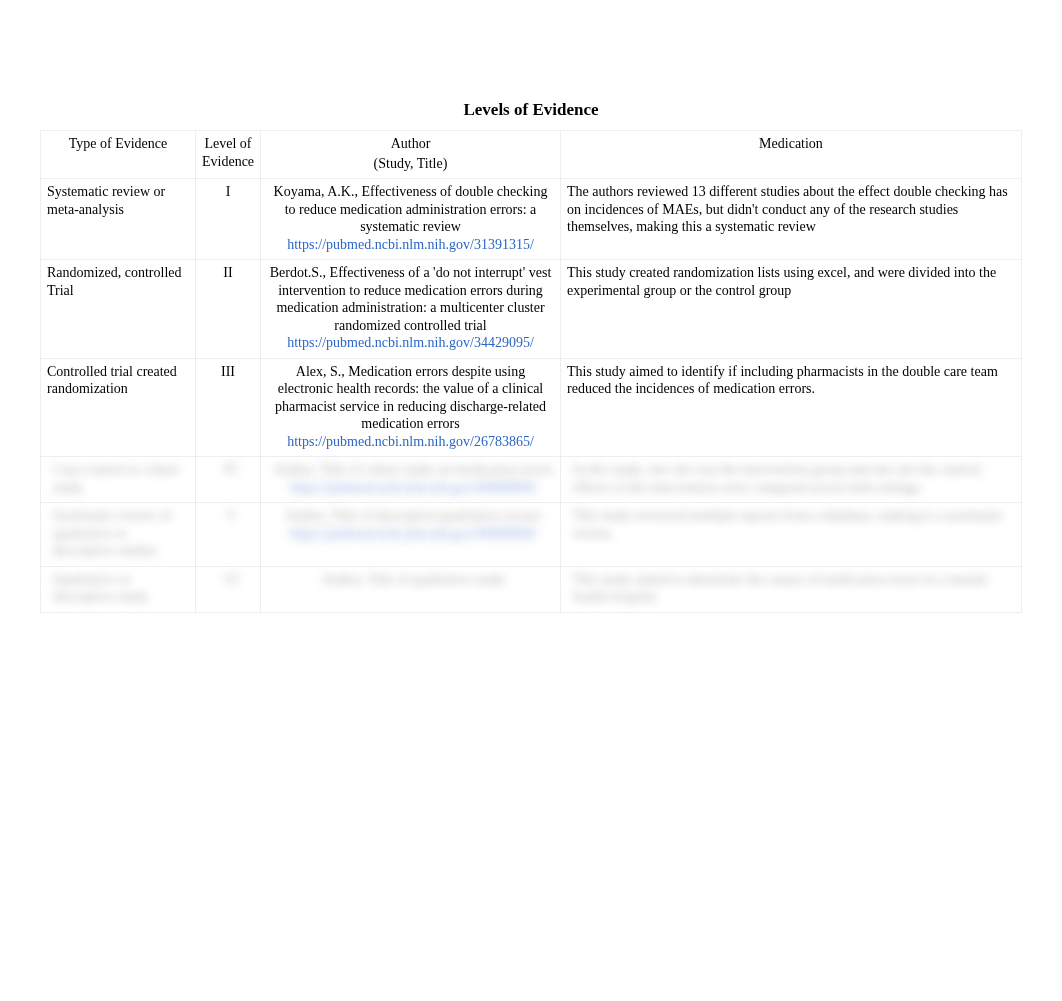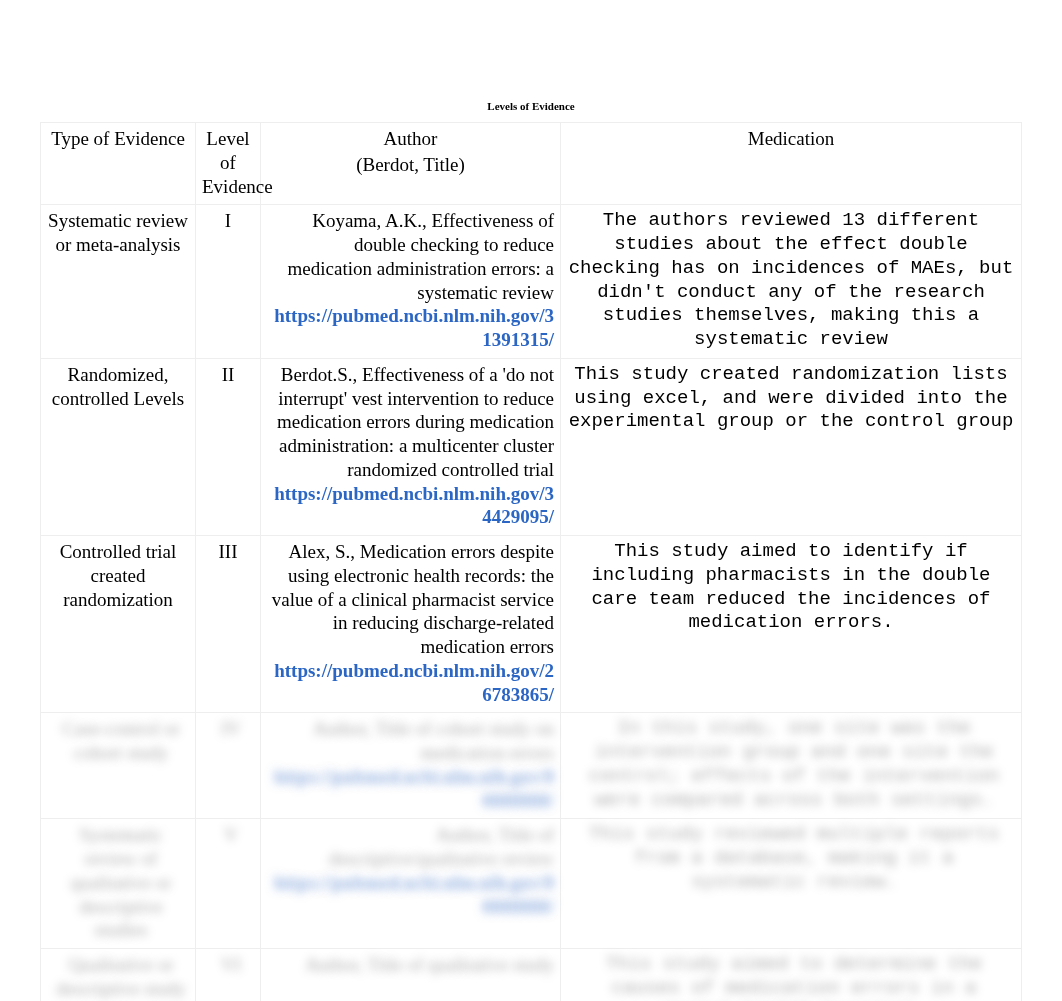--- a/index.html
+++ b/index.html
@@ -15,58 +15,57 @@
       width: 1062px;
       height: 1001px;
       position: relative;
     }
     .page {
       padding: 100px 40px 0 40px;
     }
     .title {
       text-align: center;
       font-weight: bold;
-      font-size: 11px;
+      font-size: 17px;
       margin-bottom: 10px;
     }
     table {
       width: 100%;
       border-collapse: collapse;
       table-layout: fixed;
     }
     col.c-type  { width: 155px; }
     col.c-level { width: 65px;  }
     col.c-study { width: 300px; }
     col.c-rat   { width: auto;  }
 
     th, td {
       border: 1px solid #eee;
       padding: 4px 6px 6px 6px;
       vertical-align: top;
       font-weight: normal;
-      font-size: 19px;
+      font-size: 14px;
       line-height: 1.25;
     }
     th {
       text-align: center;
     }
-    td.type   { text-align: center; }
+    td.type   { text-align: left; }
     td.level  { text-align: center; }
-    td.study  { text-align: right; }
-    td.rat    { text-align: center; font-family: Liberation Mono, monospace; }
+    td.study  { text-align: center; }
+    td.rat    { text-align: left; }
 
     .sub {
       display: block;
       margin-top: 2px;
     }
     .link {
       color: #2b66c4;
       word-break: break-all;
       display: inline;
-      font-weight: bold;
     }
     .study-text {
       display: block;
     }
 
     
     .obscured td {
       color: transparent;
       text-shadow: 0 0 10px rgba(0,0,0,0.35);
       user-select: none;
@@ -90,39 +89,39 @@
         <col class="c-level">
         <col class="c-study">
         <col class="c-rat">
     </colgroup>
     <thead>
       <tr>
         <th>Type of Evidence</th>
         <th>Level of Evidence</th>
         <th>
           <span>Author</span>
-          <span class="sub">(Berdot, Title)</span>
+          <span class="sub">(Study, Title)</span>
         </th>
         <th>Medication</th>
       </tr>
     </thead>
     <tbody>
 
       <tr>
         <td class="type">Systematic review or meta-analysis</td>
         <td class="level">I</td>
         <td class="study">
           <span class="study-text">Koyama, A.K., Effectiveness of double checking to reduce medication administration errors: a systematic review</span>
           <span class="link">https://pubmed.ncbi.nlm.nih.gov/31391315/</span>
         </td>
         <td class="rat">The authors reviewed 13 different studies about the effect double checking has on incidences of MAEs, but didn't conduct any of the research studies themselves, making this a systematic review</td>
       </tr>
 
       <tr>
-        <td class="type">Randomized, controlled Levels</td>
+        <td class="type">Randomized, controlled Trial</td>
         <td class="level">II</td>
         <td class="study">
           <span class="study-text">Berdot.S., Effectiveness of a 'do not interrupt' vest intervention to reduce medication errors during medication administration: a multicenter cluster randomized controlled trial</span>
           <span class="link">https://pubmed.ncbi.nlm.nih.gov/34429095/</span>
         </td>
         <td class="rat">This study created randomization lists using excel, and were divided into the experimental group or the control group</td>
       </tr>
 
       <tr class="partial">
         <td class="type">Controlled trial created randomization</td>

